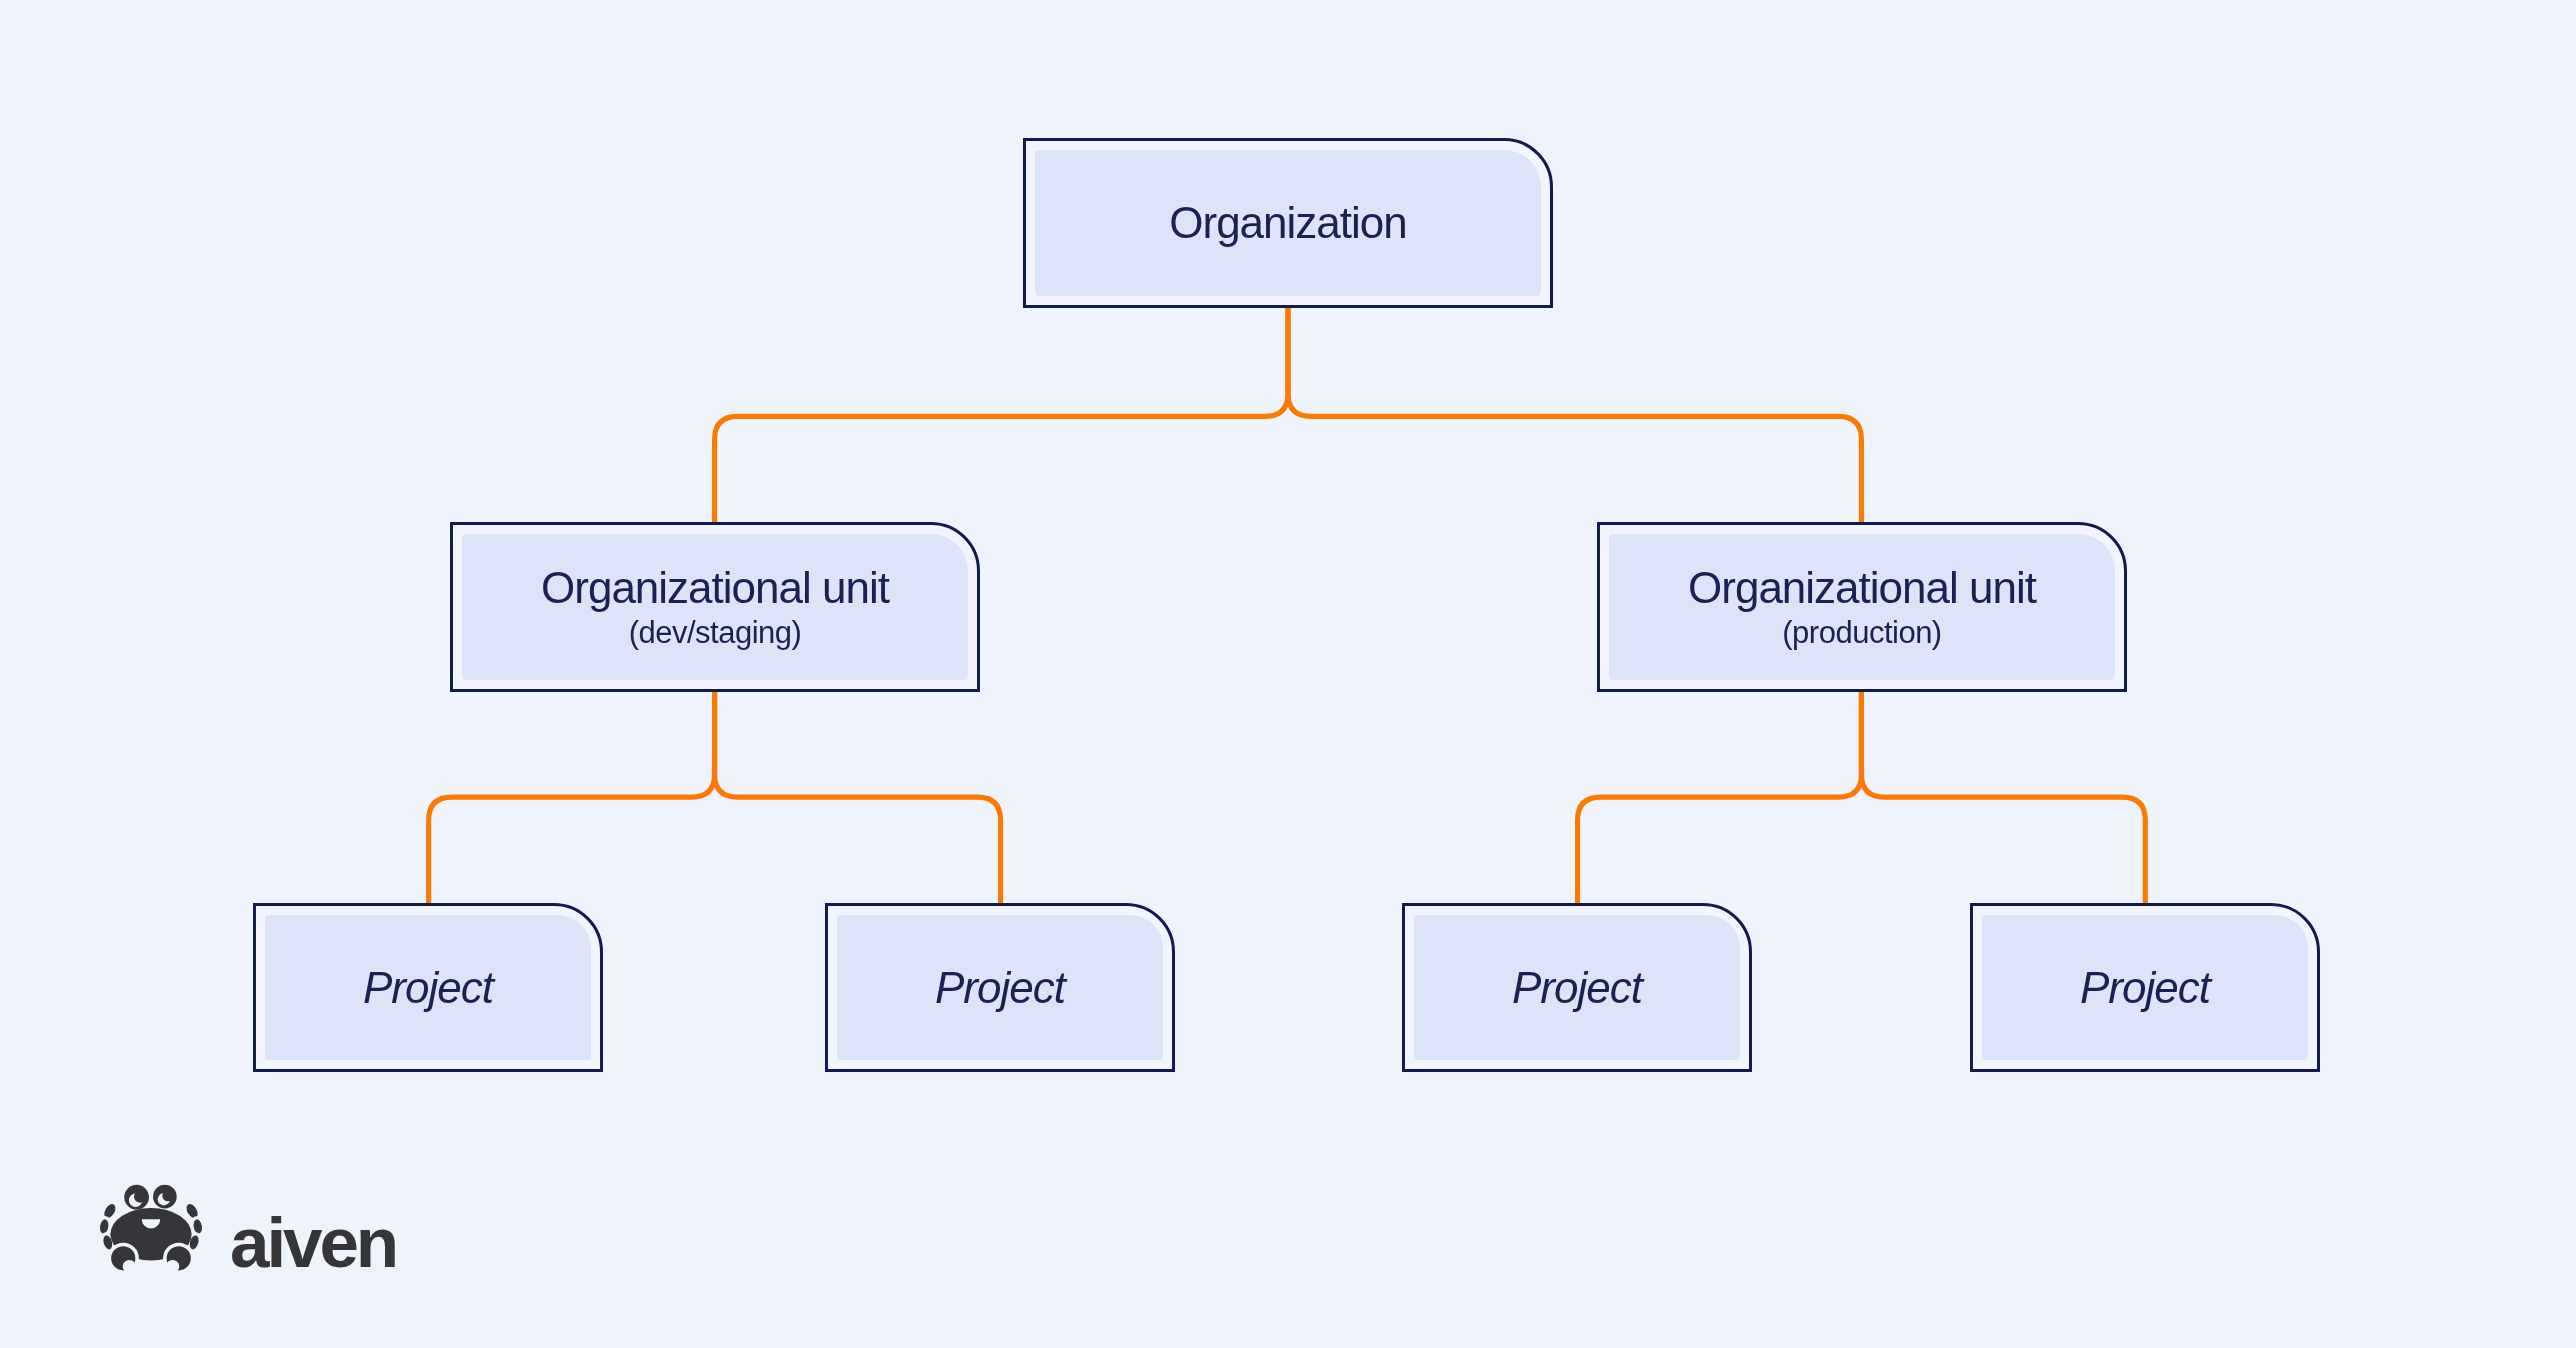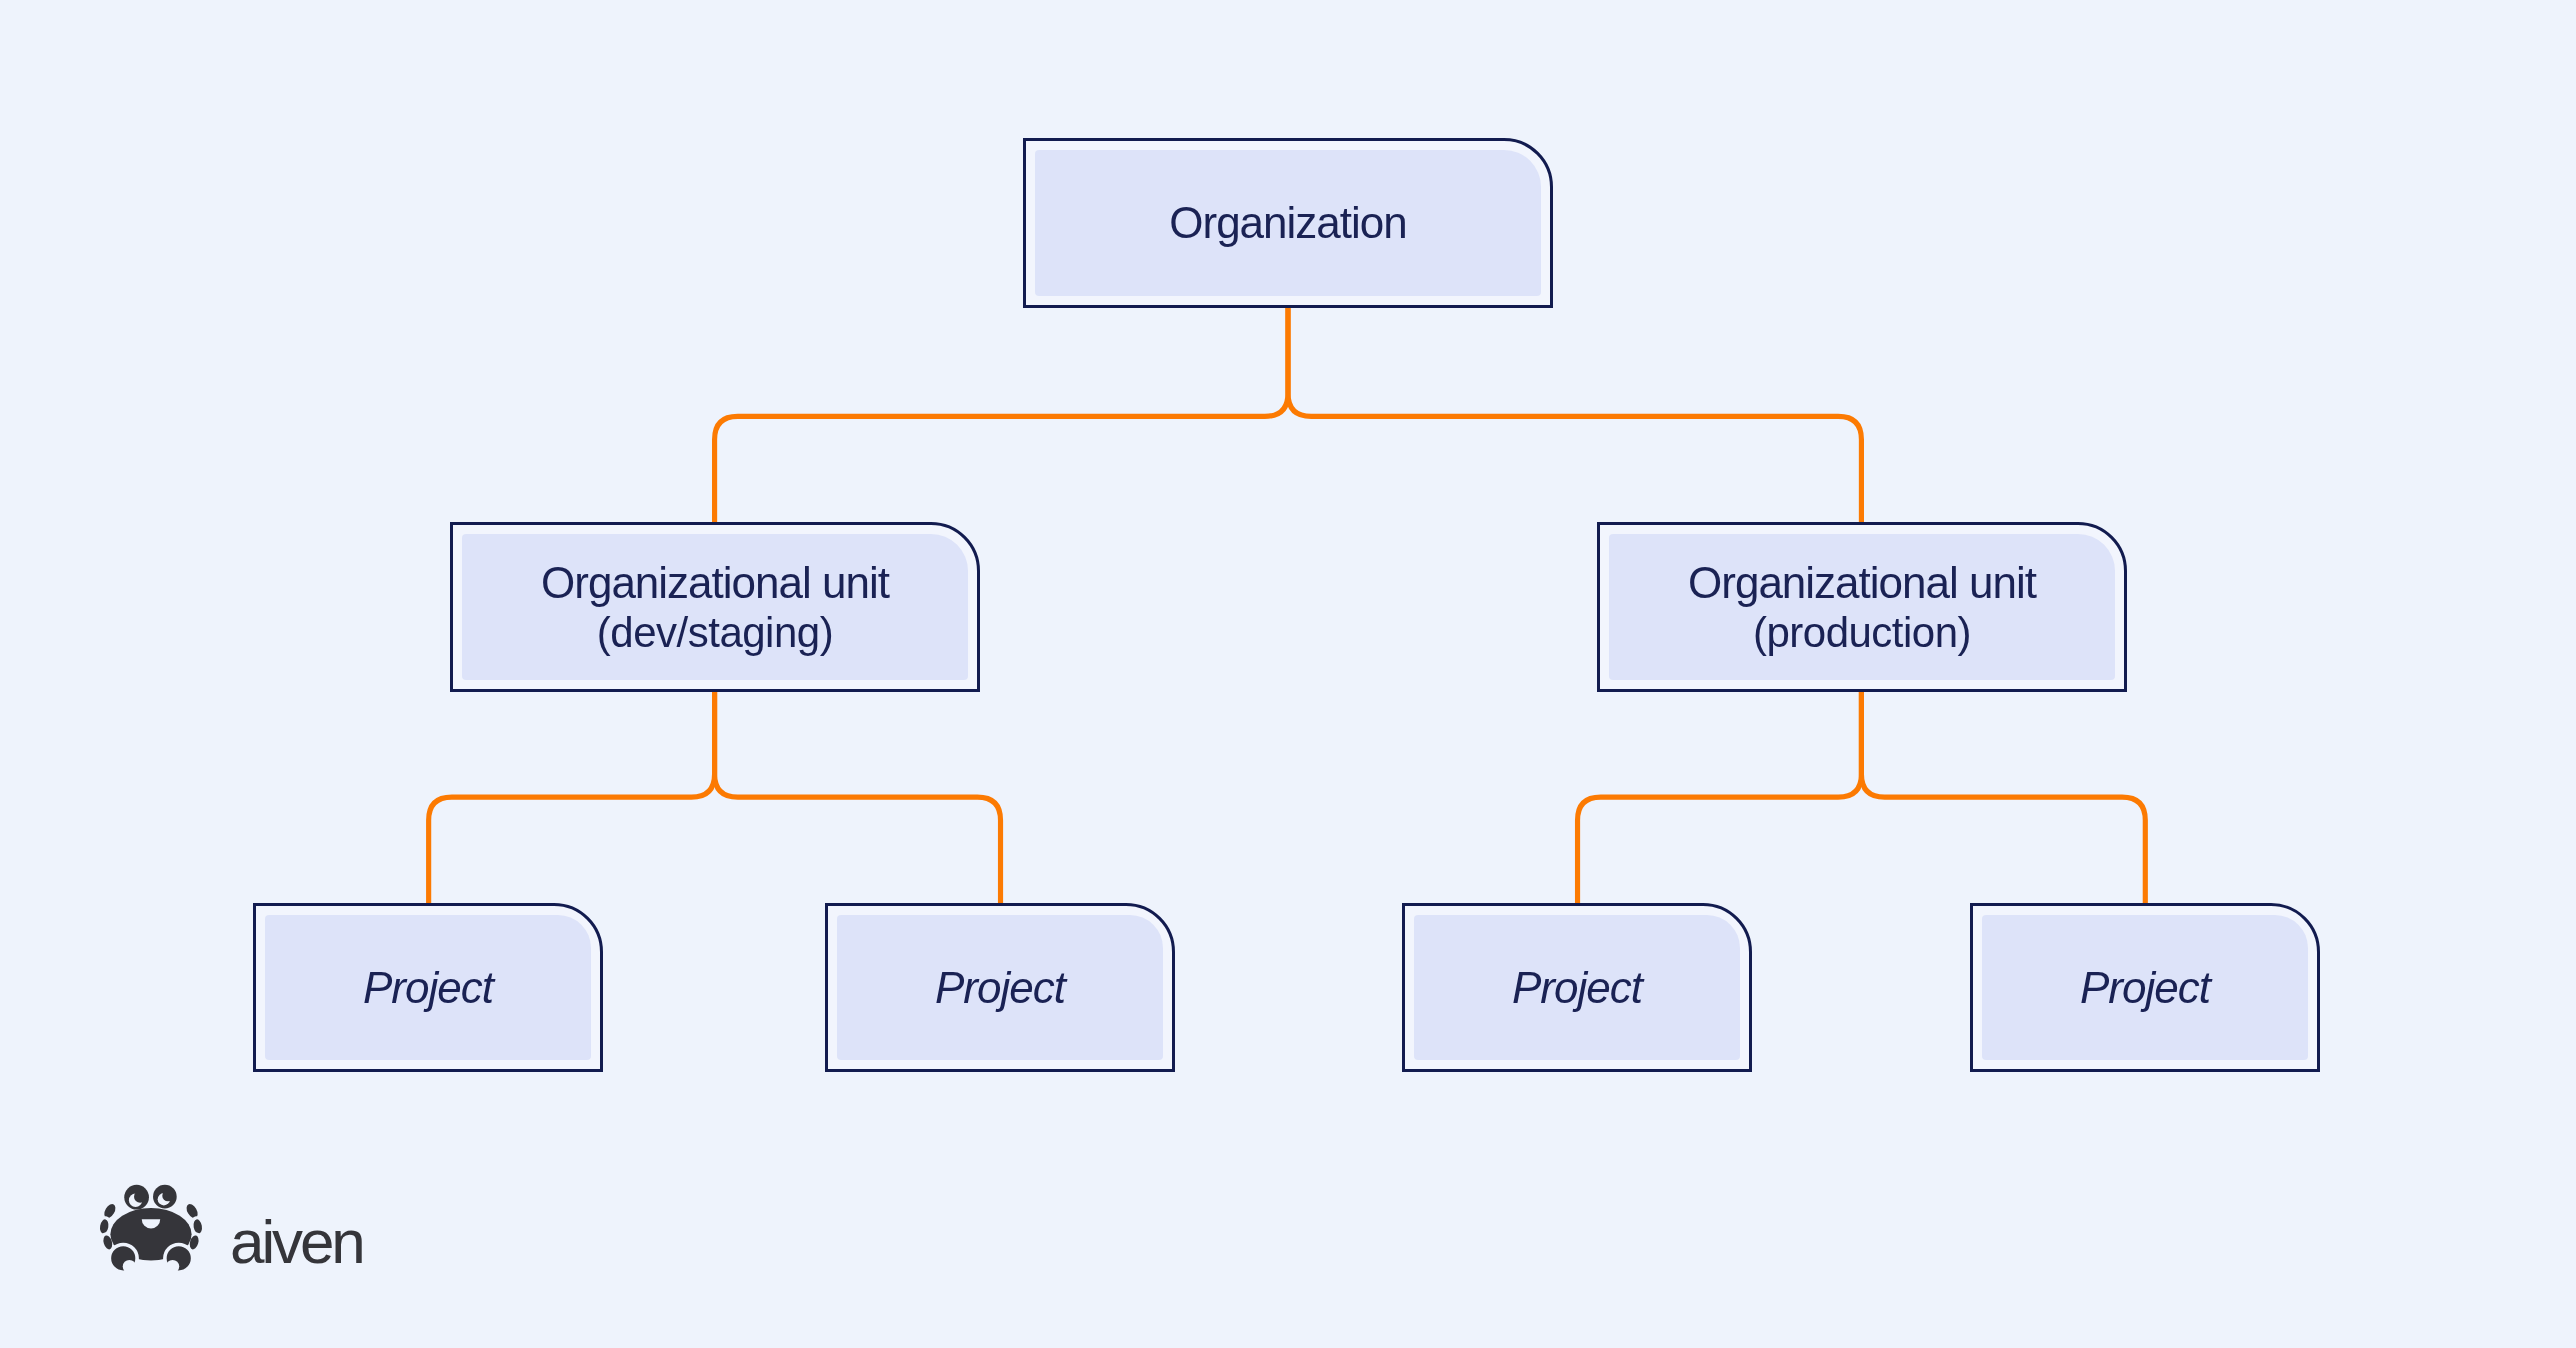--- a/index.html
+++ b/index.html
@@ -37,21 +37,21 @@
     gap:5.2px;
     text-align:center;
   }
   .node .label{
     font-size:44px;
     line-height:1.08;
     letter-spacing:-1px;
     color:var(--text-navy);
   }
   .node .subtitle{
-    font-size:42px;
+    font-size:31px;
     line-height:1.05;
     letter-spacing:-0.5px;
     color:var(--text-navy);
   }
 
   
   .node-organization{left:1023px;top:138px;width:530px;height:170px;}
   .node-ou-dev     {left:450px; top:522px;width:530px;height:170px;}
   .node-ou-prod    {left:1597px;top:522px;width:530px;height:170px;}
   .node-project    {width:350px;height:169px;top:903px;font-style:italic;}
@@ -59,22 +59,22 @@
   .node-project-1{left:253px;}
   .node-project-2{left:825px;}
   .node-project-3{left:1402px;}
   .node-project-4{left:1970px;}
 
   .logo{
     position:absolute;left:96px;top:1176px;
     display:flex;align-items:center;gap:23px;
   }
   .logo .wordmark{
-    font-size:62px;
-    font-weight:normal;
+    font-size:71px;
+    font-weight:bold;
     letter-spacing:-3.1px;
     color:var(--charcoal);
     line-height:1;
     margin-top:29px;
   }
 </style>
 </head>
 <body>
 
 <div class="canvas">

